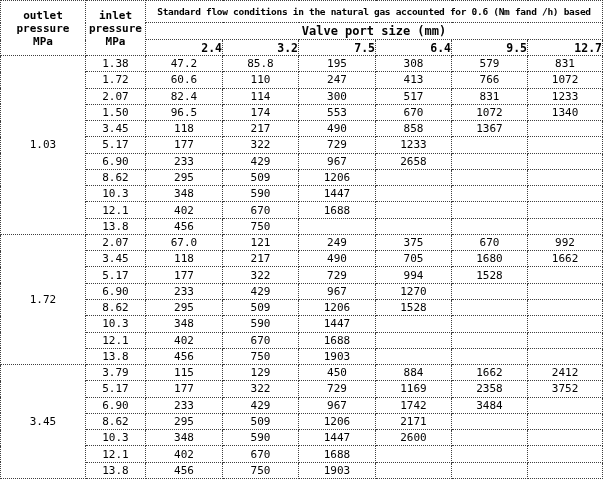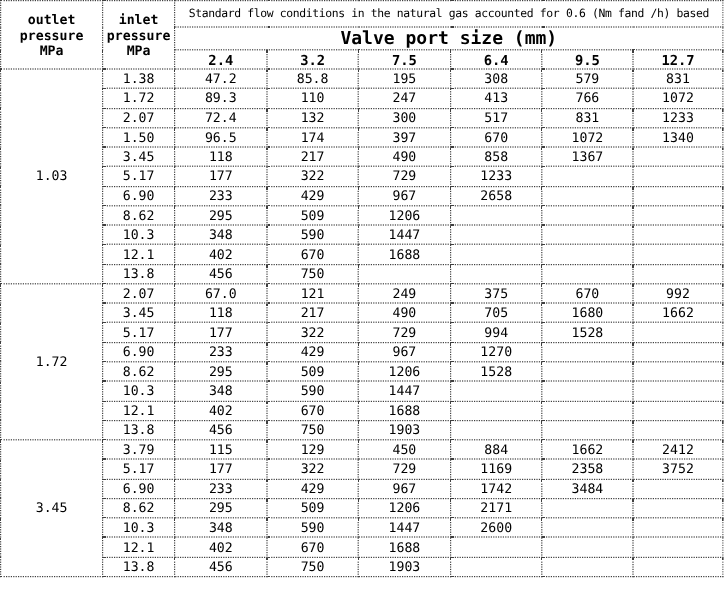--- a/index.html
+++ b/index.html
@@ -23,35 +23,35 @@
     border: 1px dotted #3f3f3f;
     text-align: center;
     vertical-align: middle;
     padding: 0;
     overflow: hidden;
     white-space: nowrap;
   }
   
   .row-title th { height: 21px; }
   .row-valve th { height: 16px; }
-  .row-sizes th { height: 15px; }
+  .row-sizes th { height: 15px; text-align: right; }
 
   .pressure-head {
     font-weight: bold;
     font-size: 11px;
     line-height: 13px;
   }
   .flow-title {
-    font-weight: normal;
+    font-weight: bold;
     font-size: 9.5px;
     letter-spacing: -0.3px;
   }
   .valve-label {
     font-weight: bold;
-    font-size: 15px;
+    font-size: 12px;
   }
   .size-head {
     font-weight: bold;
     font-size: 11.5px;
   }
   
   .flow-table tbody td {
     height: 15.27px;
     font-size: 11px;
     font-weight: normal;
@@ -106,41 +106,41 @@
         <td>1.38</td>
         <td>47.2</td>
         <td>85.8</td>
         <td>195</td>
         <td>308</td>
         <td>579</td>
         <td>831</td>
       </tr>
       <tr>
         <td>1.72</td>
-        <td>89.3</td>
+        <td>60.6</td>
         <td>110</td>
         <td>247</td>
         <td>413</td>
         <td>766</td>
         <td>1072</td>
       </tr>
       <tr>
         <td>2.07</td>
-        <td>72.4</td>
-        <td>132</td>
+        <td>82.4</td>
+        <td>114</td>
         <td>300</td>
         <td>517</td>
         <td>831</td>
         <td>1233</td>
       </tr>
       <tr>
         <td>1.50</td>
         <td>96.5</td>
         <td>174</td>
-        <td>397</td>
+        <td>553</td>
         <td>670</td>
         <td>1072</td>
         <td>1340</td>
       </tr>
       <tr>
         <td>3.45</td>
         <td>118</td>
         <td>217</td>
         <td>490</td>
         <td>858</td>

